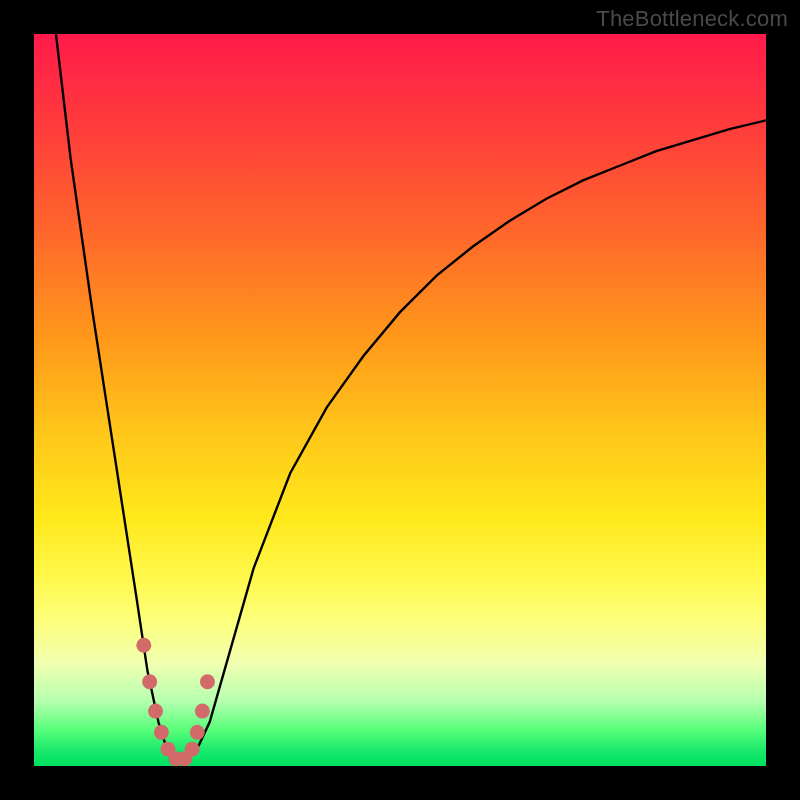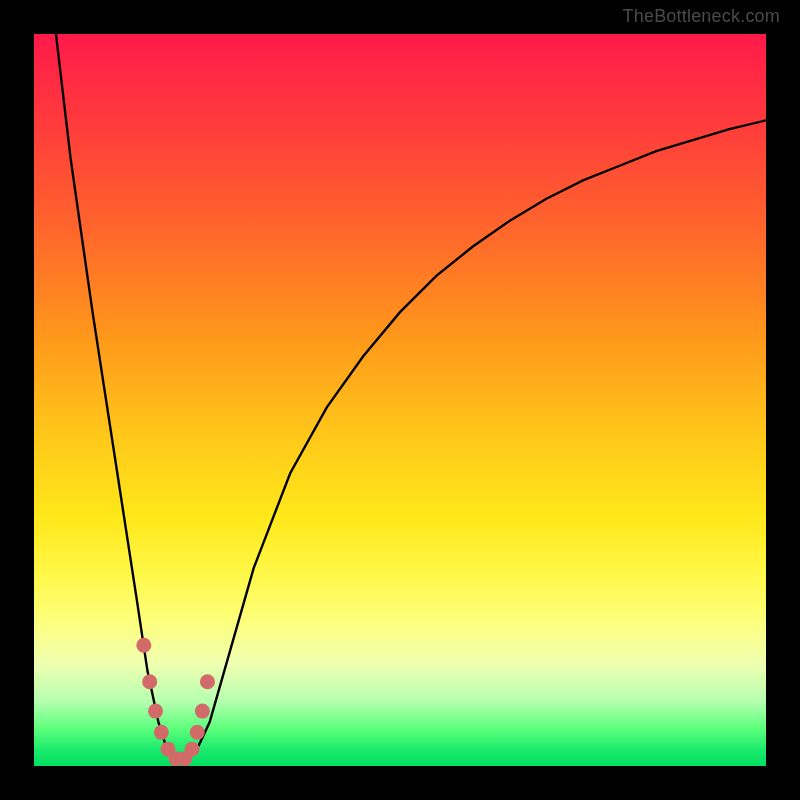--- a/index.html
+++ b/index.html
@@ -38,23 +38,23 @@
       #efffb0 86%,
       #b8ffb0 91%,
       #5aff7a 95%,
       #17e86b 98%,
       #00e060 100%
     );
   }
   .attribution {
     position: absolute;
     top: 6px;
-    right: 20px;
+    right: 12px;
     color: #4a4a4a;
-    font-size: 18px;
+    font-size: 22px;
     font-weight: 500;
     letter-spacing: 0.2px;
   }
   svg.curve {
     position: absolute;
     left: 0;
     top: 0;
     width: 732px;
     height: 732px;
   }

